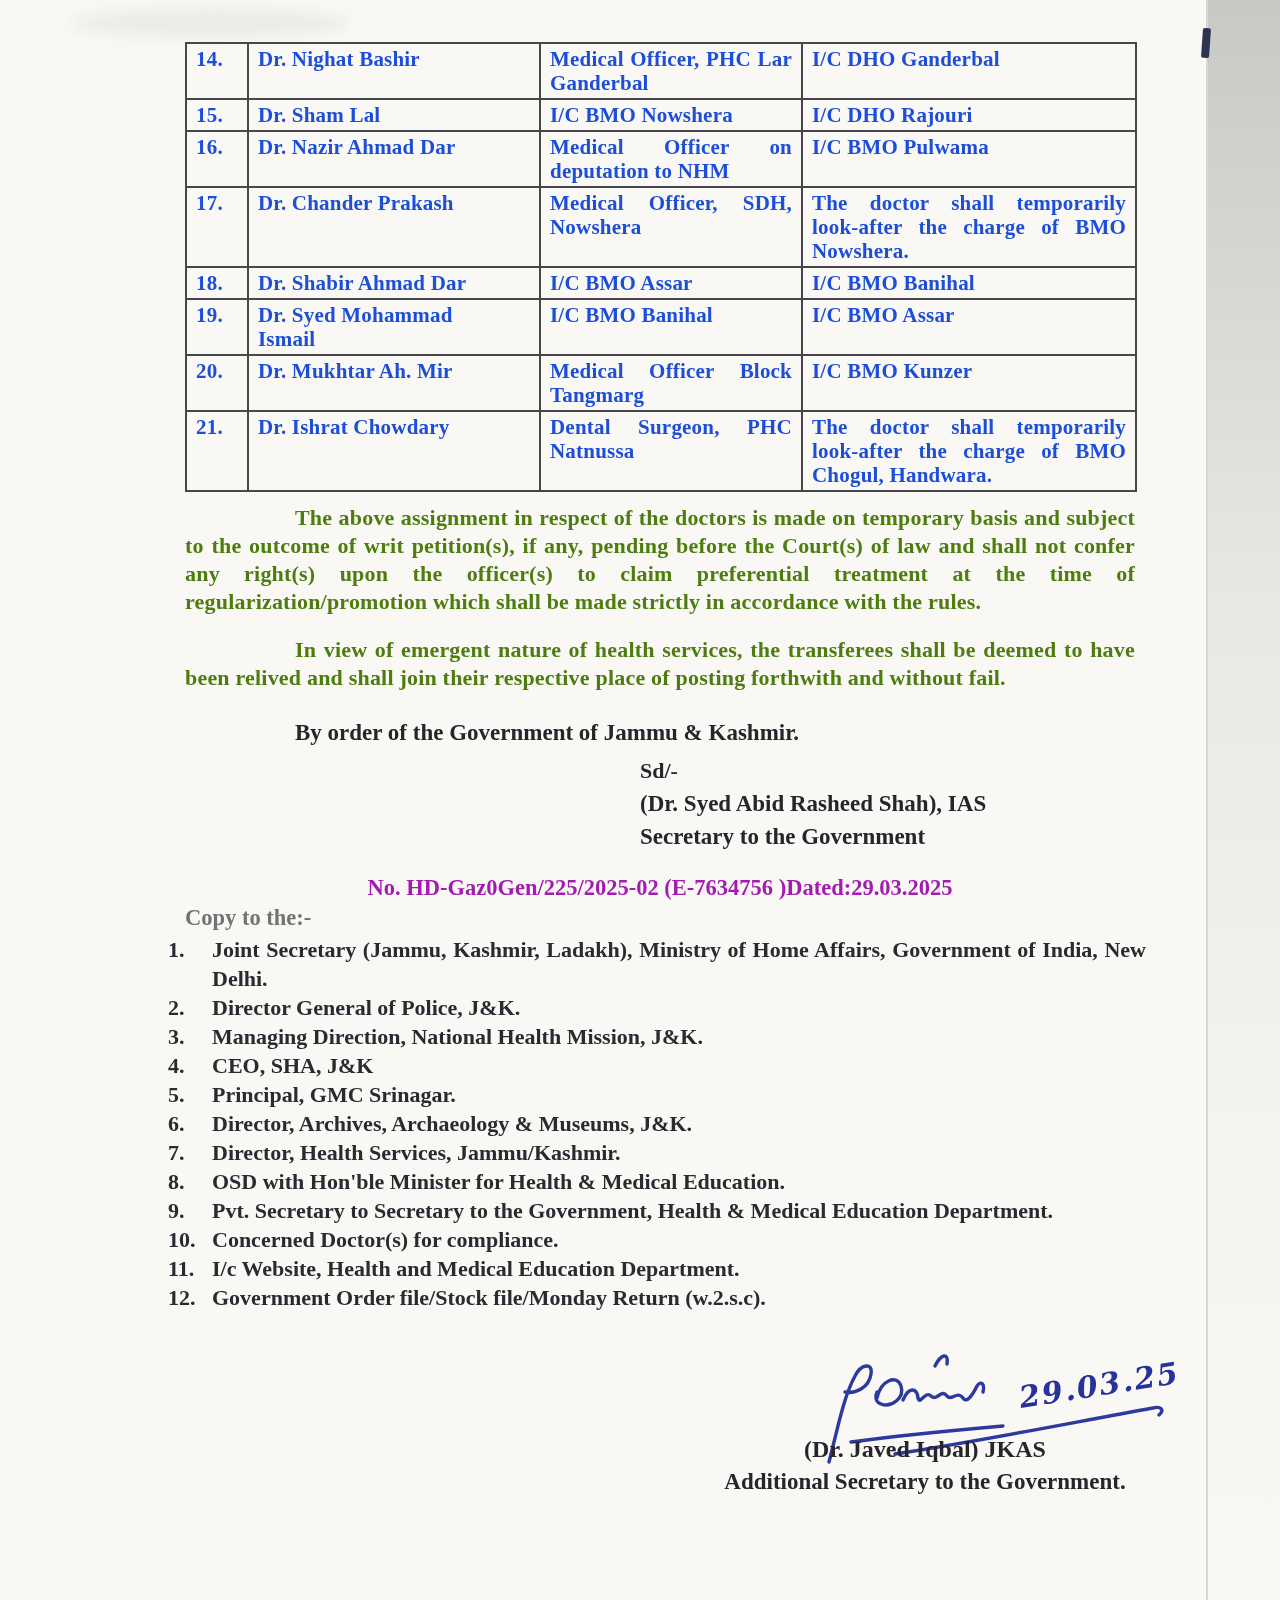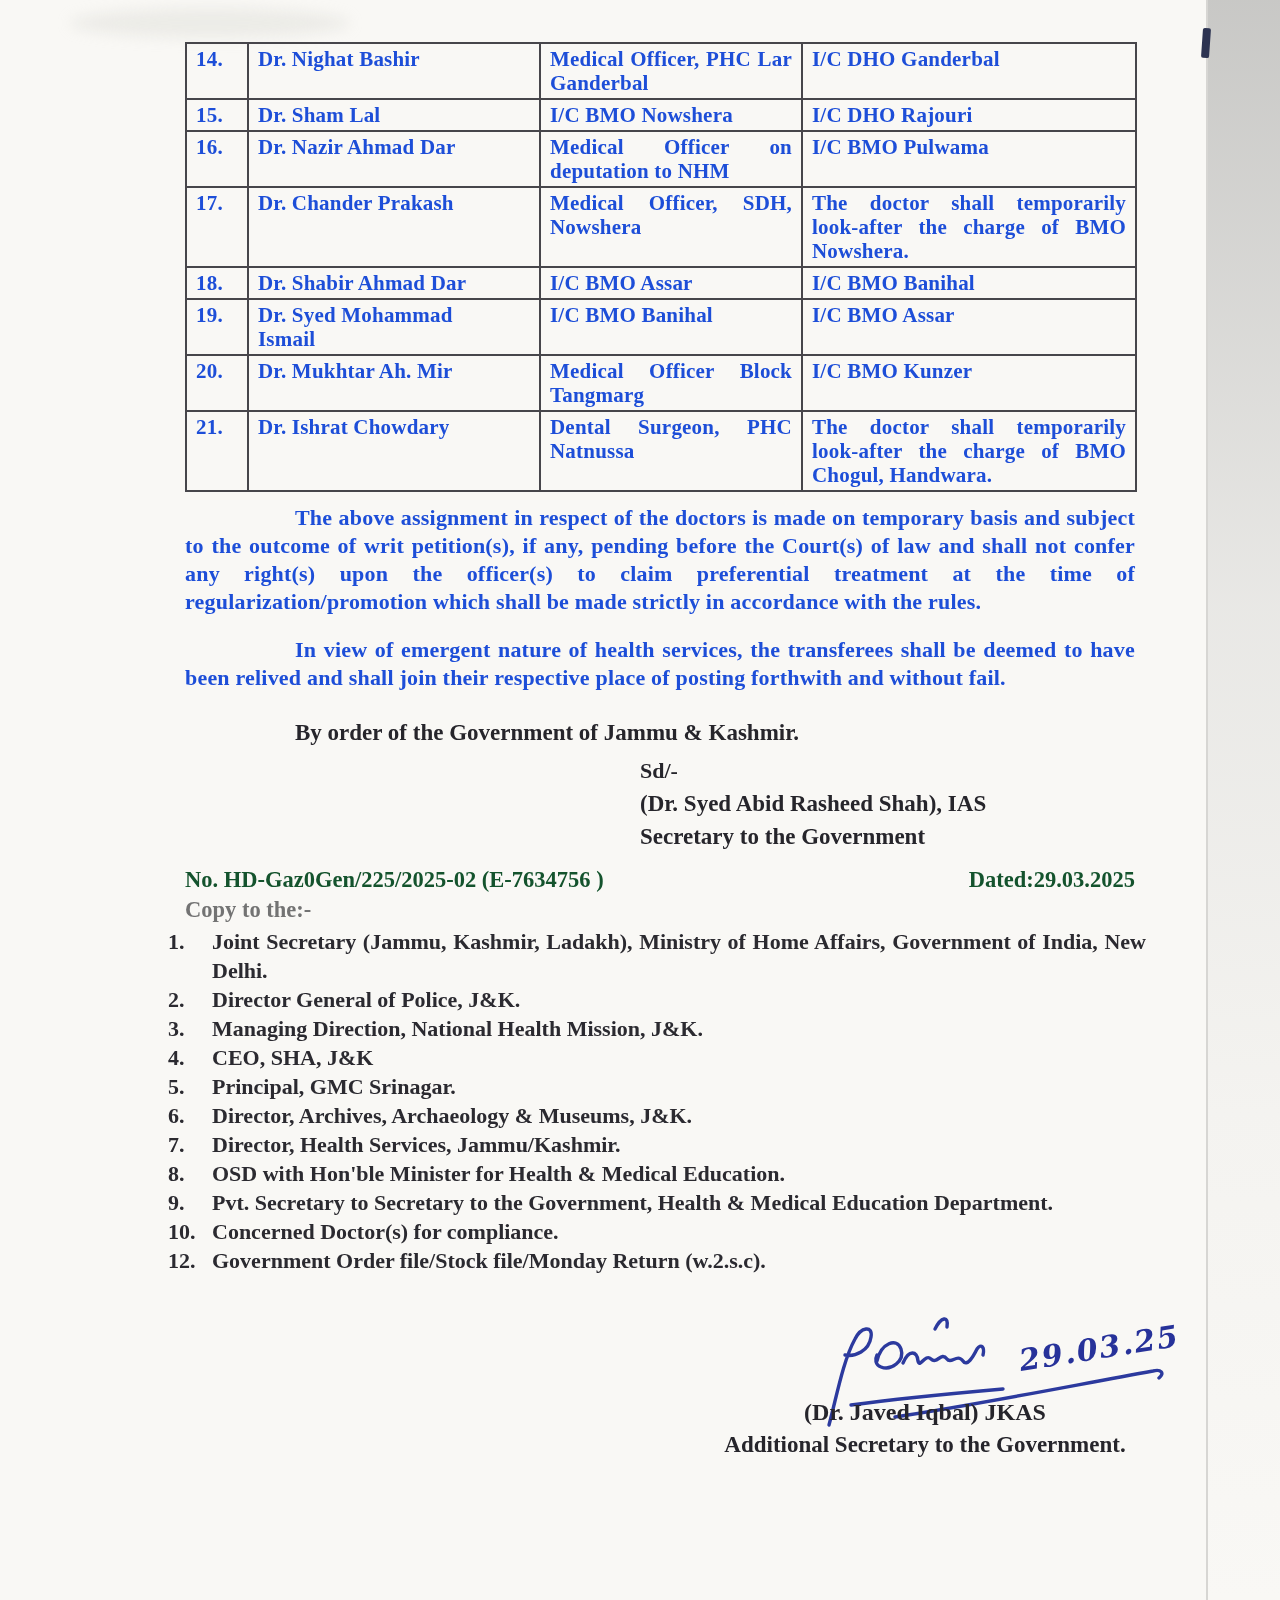--- a/index.html
+++ b/index.html
@@ -27,31 +27,31 @@
     padding:3px 9px 3px 9px;color:#1d4ed8;letter-spacing:.2px;
   }
   td.c-no{padding-left:6px;}
   td.c-pos,td.c-asg{text-align:justify;}
   .name-inner{max-width:228px;}
   tr.r14{height:54px;} tr.r15{height:26px;} tr.r16{height:50px;padding-left:48px;} tr.r17{height:74px;}
   tr.r18{height:26px;} tr.r19{height:50px;} tr.r20{height:52px;} tr.r21{height:76px;}
 
   
   .para{font-size:22px;font-weight:bold;line-height:28px;text-align:justify;
-    color:#1d4ed8;letter-spacing:.2px;width:950px;margin:0;}
+    color:#4d7c0f;letter-spacing:.2px;width:950px;margin:0;}
   .para.p1{margin-top:12px;text-indent:110px;}
   .para.p2{margin-top:20px;text-indent:110px;}
   .by-order{margin-top:28px;padding-left:110px;font-size:23px;font-weight:bold;color:#26252b;}
 
   .sd-block{margin-top:8px;margin-left:455px;width:500px;
     font-size:23px;font-weight:bold;line-height:33px;color:#26252b;}
   .sd-block .sd{font-size:22px;}
 
-  .ref-row{margin-top:12px;display:flex;justify-content:space-between;width:950px;
-    font-size:22.5px;font-weight:bold;color:#14532d;line-height:30px;}
+  .ref-row{margin-top:20px;display:flex;justify-content:center;width:950px;
+    font-size:22.5px;font-weight:bold;color:#a21caf;line-height:30px;}
   .copy-label{font-size:22.5px;font-weight:bold;line-height:30px;color:#737373;}
 
   .copy-list{margin-left:-17px;margin-top:2px;width:978px;}
   .copy-item{position:relative;padding-left:44px;font-size:22px;font-weight:bold;
     line-height:29px;color:#2b2a30;text-align:justify;}
   .copy-item .num{position:absolute;left:0;top:0;width:40px;text-align:left;}
 
   .sig-area{position:relative;margin-top:24px;height:180px;}
   .sig-svg{position:absolute;left:600px;top:0;}
   .signer-block{position:absolute;left:470px;top:96px;width:540px;text-align:center;
@@ -165,20 +165,21 @@
     <div class="copy-item"><span class="num">1.</span><span>Joint Secretary (Jammu, Kashmir, Ladakh), Ministry of Home Affairs, Government of India, New Delhi.</span></div>
     <div class="copy-item"><span class="num">2.</span><span>Director General of Police, J&amp;K.</span></div>
     <div class="copy-item"><span class="num">3.</span><span>Managing Direction, National Health Mission, J&amp;K.</span></div>
     <div class="copy-item"><span class="num">4.</span><span>CEO, SHA, J&amp;K</span></div>
     <div class="copy-item"><span class="num">5.</span><span>Principal, GMC Srinagar.</span></div>
     <div class="copy-item"><span class="num">6.</span><span>Director, Archives, Archaeology &amp; Museums, J&amp;K.</span></div>
     <div class="copy-item"><span class="num">7.</span><span>Director, Health Services, Jammu/Kashmir.</span></div>
     <div class="copy-item"><span class="num">8.</span><span>OSD with Hon'ble Minister for Health &amp; Medical Education.</span></div>
     <div class="copy-item"><span class="num">9.</span><span>Pvt. Secretary to Secretary to the Government, Health &amp; Medical Education Department.</span></div>
     <div class="copy-item"><span class="num">10.</span><span>Concerned Doctor(s) for compliance.</span></div>
+    <div class="copy-item"><span class="num">11.</span><span>I/c Website, Health and Medical Education Department.</span></div>
     <div class="copy-item"><span class="num">12.</span><span>Government Order file/Stock file/Monday Return (w.2.s.c).</span></div>
   </div>
 
   <div class="sig-area">
     <svg class="sig-svg" width="420" height="150" viewBox="0 0 420 150">
       <g fill="none" stroke="#2c3a9e" stroke-width="3.4" stroke-linecap="round">
         <path d="M44,126 C52,96 58,62 70,40 C76,28 88,26 86,38 C84,52 70,58 60,56"></path>
         <path d="M92,62 C96,44 112,38 116,50 C120,62 106,72 96,68 C90,66 90,60 92,56"></path>
         <path d="M118,64 C124,50 132,52 133,62 C135,70 140,54 146,60 C152,66 156,52 162,60 C166,66 172,54 178,62 C182,68 188,58 192,50 C196,44 200,48 198,56"></path>
         <path d="M150,30 C156,18 164,16 162,28"></path>

